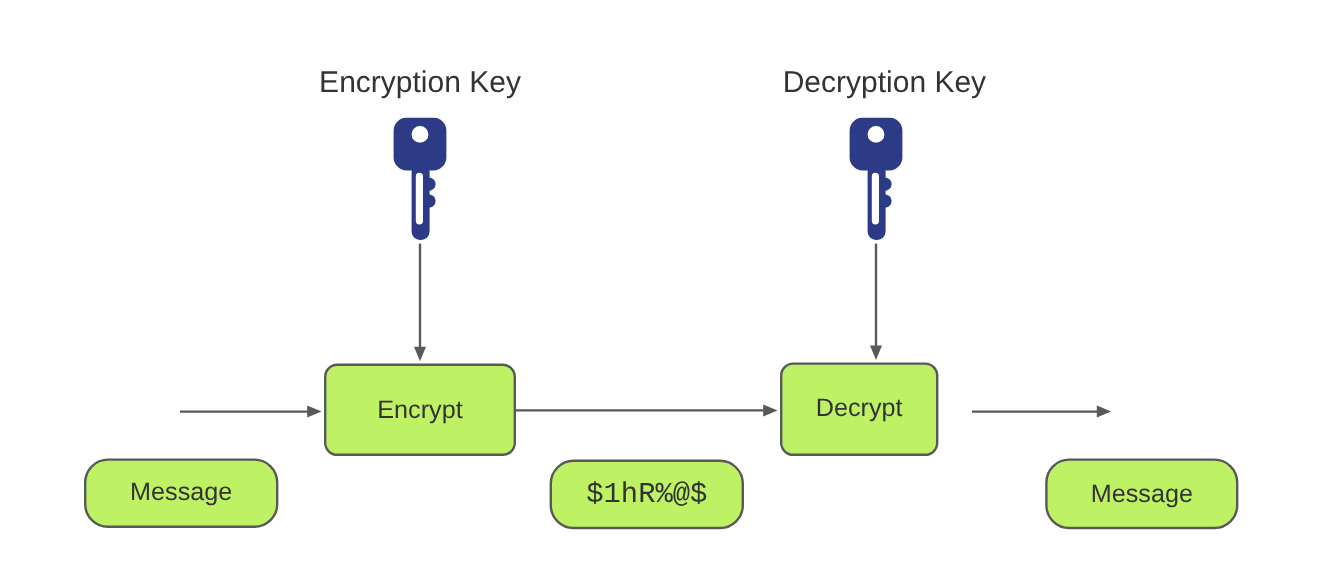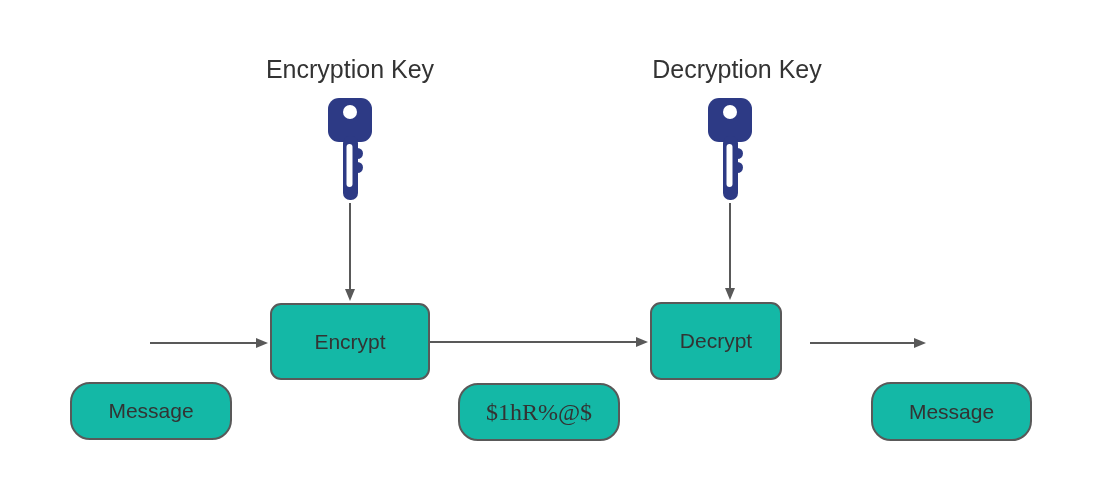--- a/index.html
+++ b/index.html
@@ -18,37 +18,37 @@
     pointer-events: none;
   }
   .conn {
     stroke: #595959;
     stroke-width: 2;
     fill: none;
   }
   .node {
     position: absolute;
     box-sizing: border-box;
-    background: #14b8a6;
+    background: #bef264;
     border: 2.5px solid #595959;
     display: flex;
     align-items: center;
     justify-content: center;
     color: #333333;
     font-size: 21px;
     white-space: nowrap;
   }
   .node--process {
     border-radius: 11px;
   }
   .node--data {
     border-radius: 20px;
   }
   .node--cipher {
-    font-family: Liberation Serif, serif;
+    font-family: Liberation Mono, monospace;
     font-size: 24px;
   }
   .float-label {
     position: absolute;
     transform: translateX(-50%);
     font-size: 25px;
     color: #333333;
     white-space: nowrap;
   }
   .key-icon {

